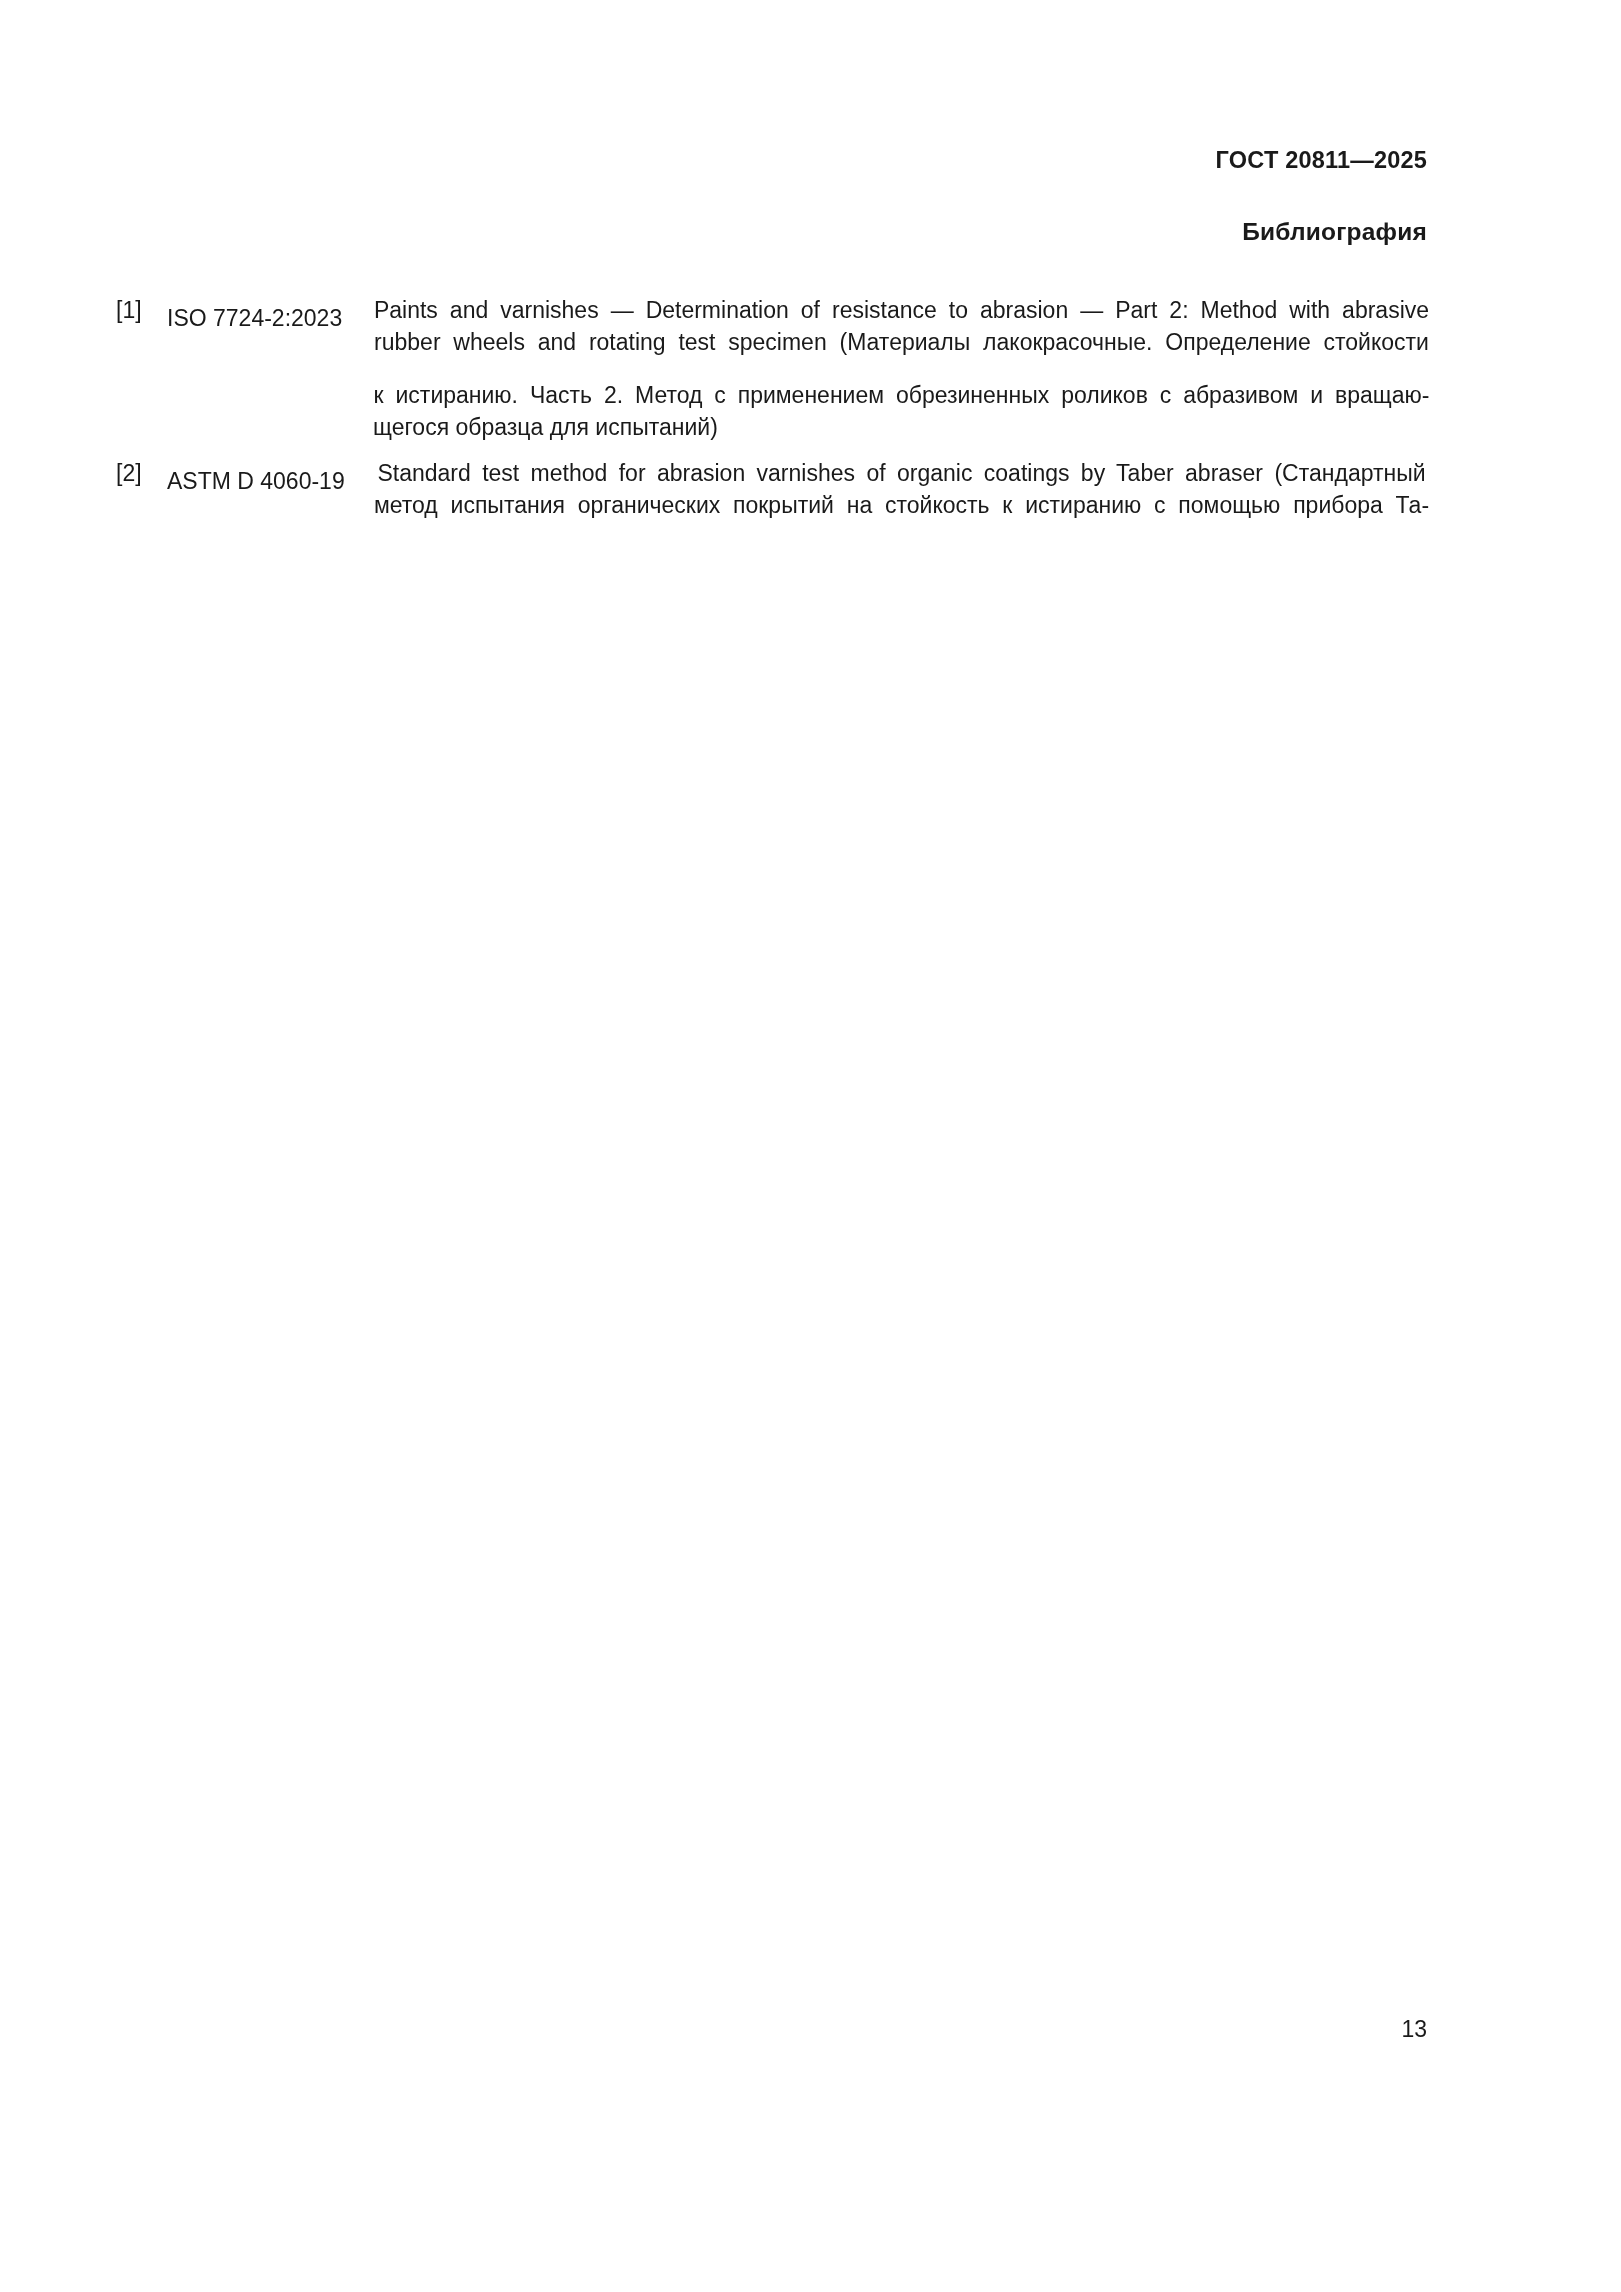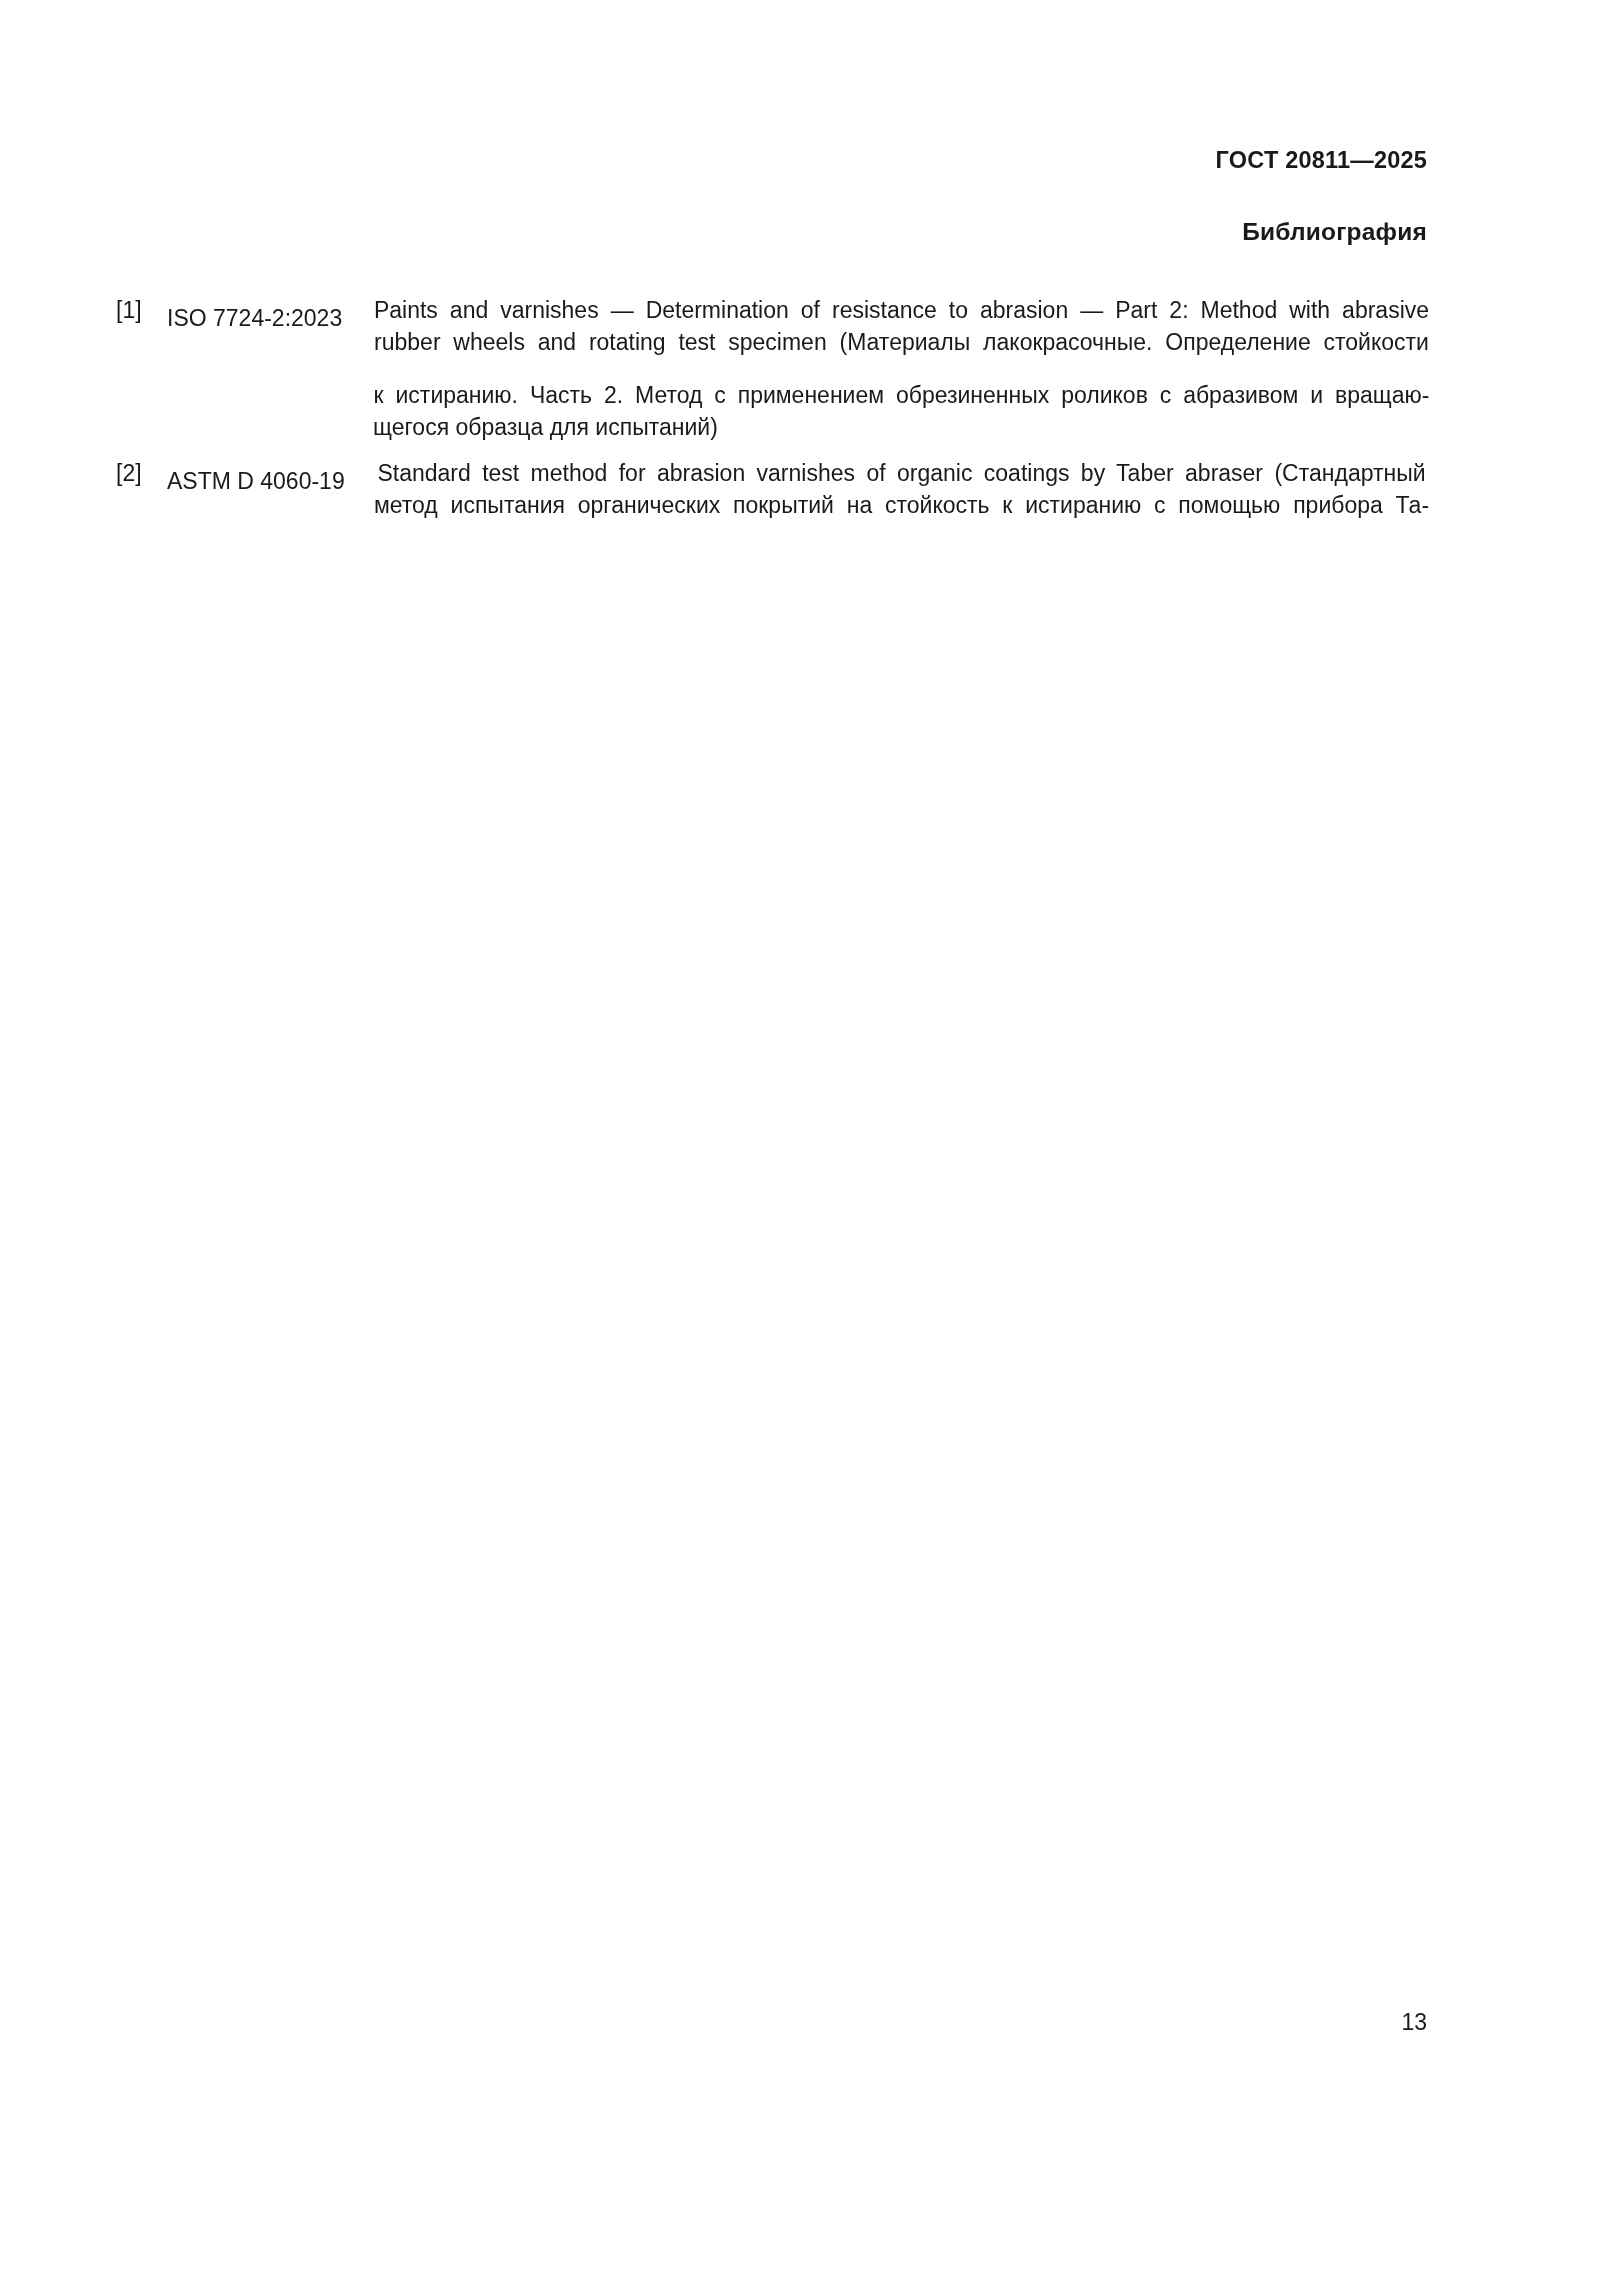--- a/index.html
+++ b/index.html
@@ -103,21 +103,21 @@
     justify-content: center;
     white-space: nowrap;
   }
   .entry-body .ln.justify > span {
     display: inline-block;
   }
 
   
   .page-number {
     position: absolute;
-    bottom: 179px;
+    bottom: 172px;
     right: 194px;
     font-size: 23px;
     color: #1a1a1a;
   }
 </style>
 </head>
 <body>
 
 <div class="page">
 

